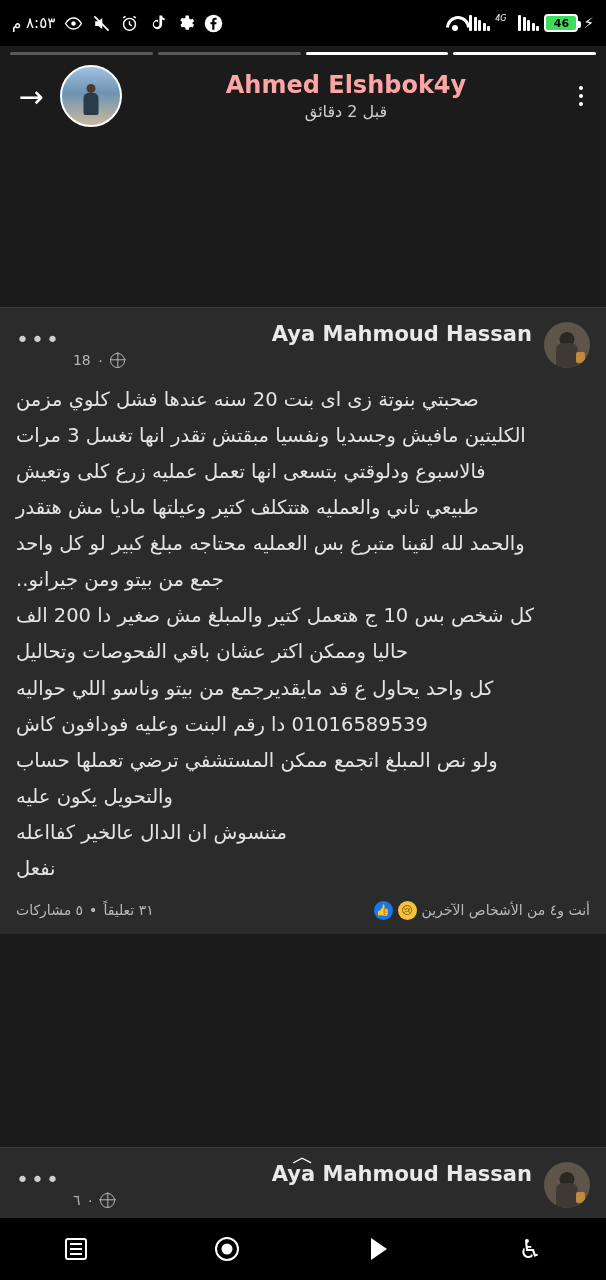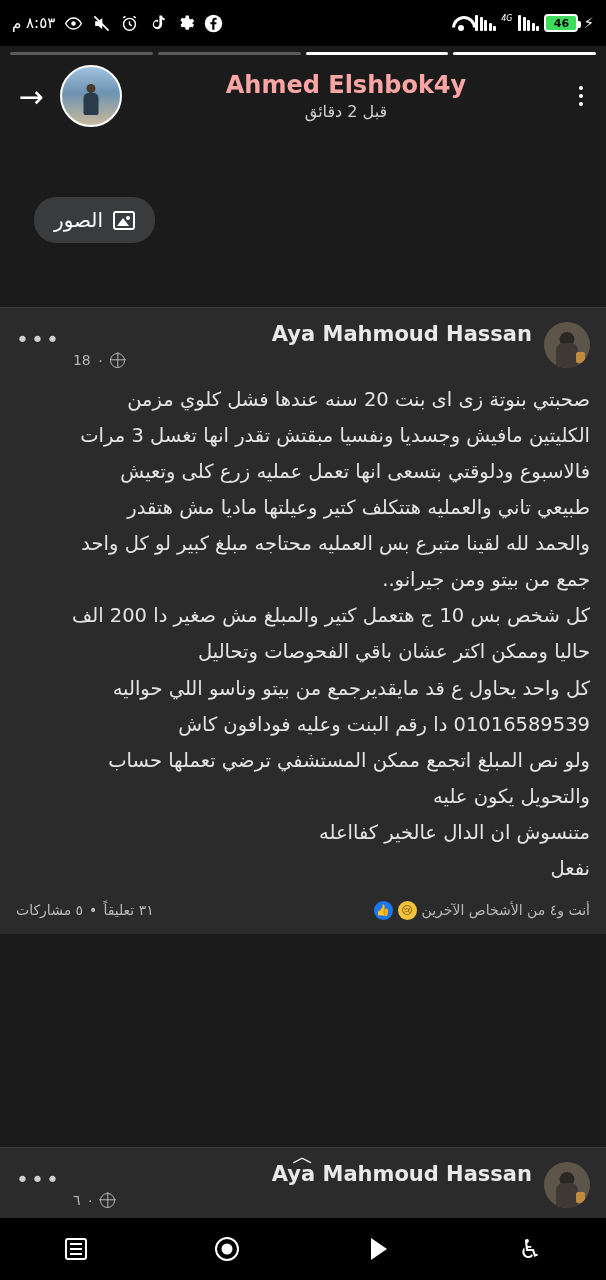--- a/index.html
+++ b/index.html
@@ -46,21 +46,21 @@
     position: absolute; right: -5px; top: 5px;
     width: 3px; height: 7px; background: #fff; border-radius: 0 2px 2px 0;
   }
   .sig { display: flex; align-items: flex-end; gap: 1.5px; height: 16px; }
   .sig i { display: block; width: 3px; background: #fff; border-radius: 1px; }
   .sig i:nth-child(1){height:5px}
   .sig i:nth-child(2){height:8px}
   .sig i:nth-child(3){height:11px}
   .sig i:nth-child(4){height:14px}
   .sig i:nth-child(5){height:16px}
-  .netlabel { font-size: 8px; color: #fff; margin-right: 1px; align-self: flex-start; font-style: italic; }
+  .netlabel { font-size: 8px; color: #fff; margin-right: 7px; align-self: flex-start; font-style: italic; }
   .wifi {
     width: 18px; height: 14px;
     position: relative;
   }
   .wifi:before {
     content: "";
     position: absolute; left: 0; top: 0;
     width: 18px; height: 18px;
     border: 3px solid #fff;
     border-radius: 50%;
@@ -202,21 +202,21 @@
   }
   .post-avatar .pa-bag {
     position:absolute; right:5px; bottom:5px; width:9px; height:11px; background:#c08a3e; border-radius:2px;
   }
 
   .post-text {
     margin-top: 14px;
     font-size: 19.5px;
     line-height: 1.85;
     color: #e4e4e4;
-    text-align: right;
+    text-align: left;
     white-space: pre-line;
   }
   .hashtag { color: #4a9fe0; display: block; }
 
   .post-stats {
     margin-top: 14px;
     display: flex; align-items: center; justify-content: space-between;
     font-size: 14px; color: #b9b9b9;
     flex-direction: row;
     padding-bottom: 8px;
@@ -381,24 +381,20 @@
     </div>
     <div class="avatar">
       <div class="head"></div>
       <div class="figure"></div>
     </div>
     <div class="arrow-fwd">→</div>
   </div>
 
   <div class="story-body">
 
-    <div class="albums-pill">
-      <span class="photo-icon"></span>
-      <span>الصور</span>
-    </div>
 
     <div class="post-card">
       <div class="post-head">
         <div class="post-avatar">
           <div class="pa-head"></div>
           <div class="pa-body"></div>
           <div class="pa-bag"></div>
         </div>
         <div class="post-meta">
           <div class="post-author">Aya Mahmoud Hassan</div>

